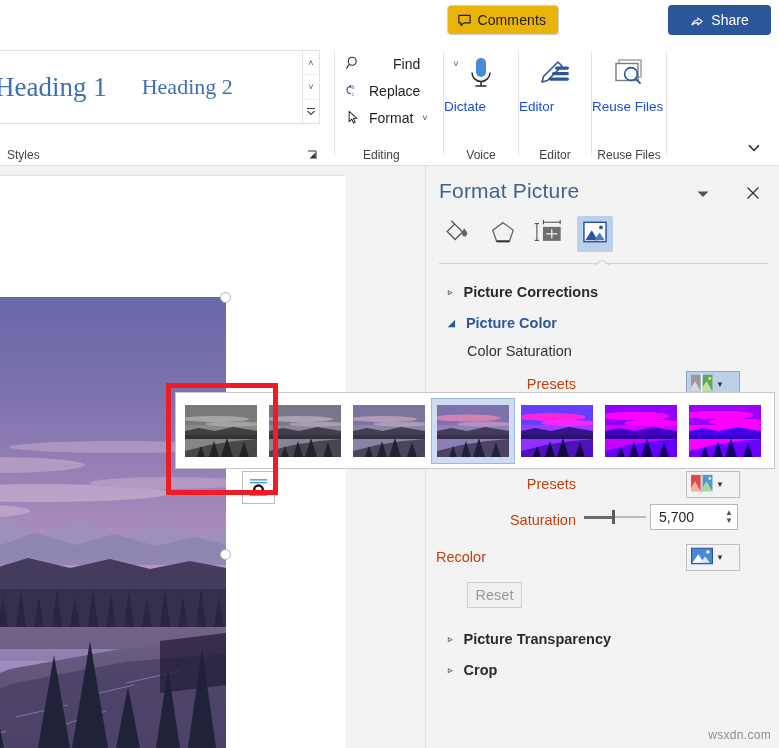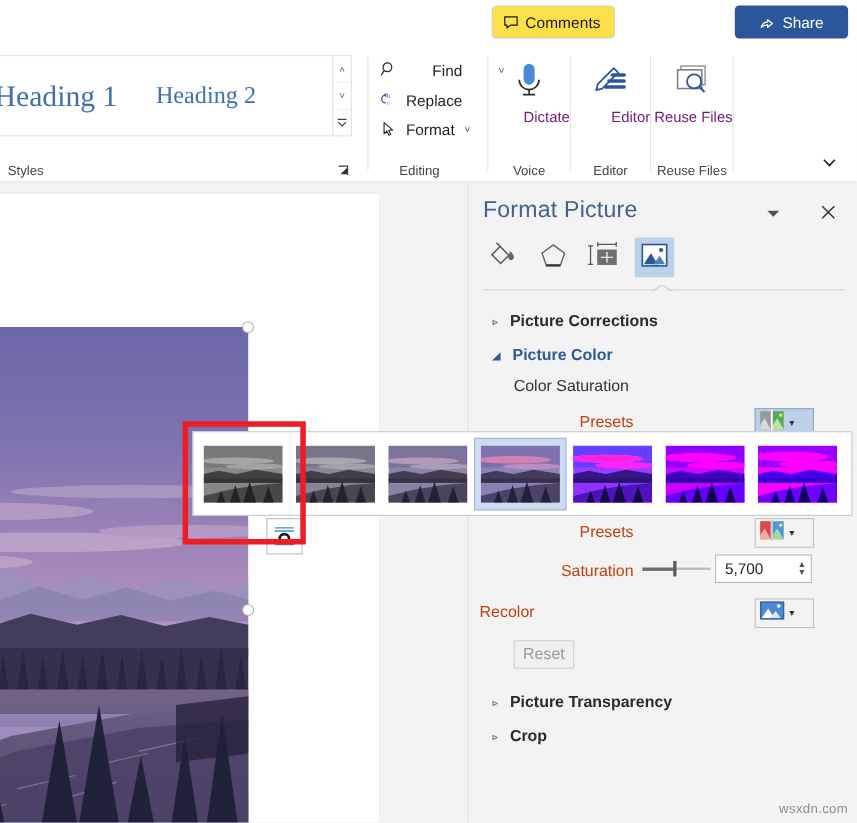--- a/index.html
+++ b/index.html
@@ -14,21 +14,21 @@
 
   
   .topbar {
     position: absolute; left: 0; top: 0; width: 779px; height: 41px;
     background: #ffffff;
   }
   .comments-btn {
     position: absolute; right: 220px; top: 5px;
     height: 30px; padding: 0 12px 0 9px;
     border: 1px solid #d0d0d0; border-radius: 4px;
-    background: #fde047; color: #1a1a1a;
+    background: #eab308; color: #1a1a1a;
     font-size: 14px; display: flex; align-items: center; gap: 6px;
     cursor: pointer;
   }
   .comments-btn .lbl { font-weight: 400; letter-spacing: .1px; }
   .share-btn {
     position: absolute; right: 8px; top: 5px;
     height: 30px; width: 103px;
     border: none; border-radius: 4px;
     background: #2b579a; color: #ffffff;
     font-size: 14px; display: flex; align-items: center; justify-content: center; gap: 6px;
@@ -87,21 +87,21 @@
 
   
   .big-group { position: absolute; top: 0; height: 125px; }
   .big-btn {
     position: absolute; top: 6px; width: 100%; height: 92px;
     display: flex; flex-direction: column; align-items: center; justify-content: flex-start;
     cursor: pointer; padding-top: 4px;
   }
   .big-btn .bico { height: 46px; display: flex; align-items: center; justify-content: center; }
   .big-btn .blbl {
-    font-size: 13.5px; color: #701a75; text-align: right; line-height: 15px;
+    font-size: 13.5px; color: #1d4ed8; text-align: left; line-height: 15px;
     margin-top: 2px; width: 100%;
   }
   .ribbon-collapse {
     position: absolute; right: 16px; bottom: 8px; width: 18px; height: 18px;
     display: flex; align-items: center; justify-content: center;
     color: #222; cursor: pointer;
   }
 
   
   .docarea {

